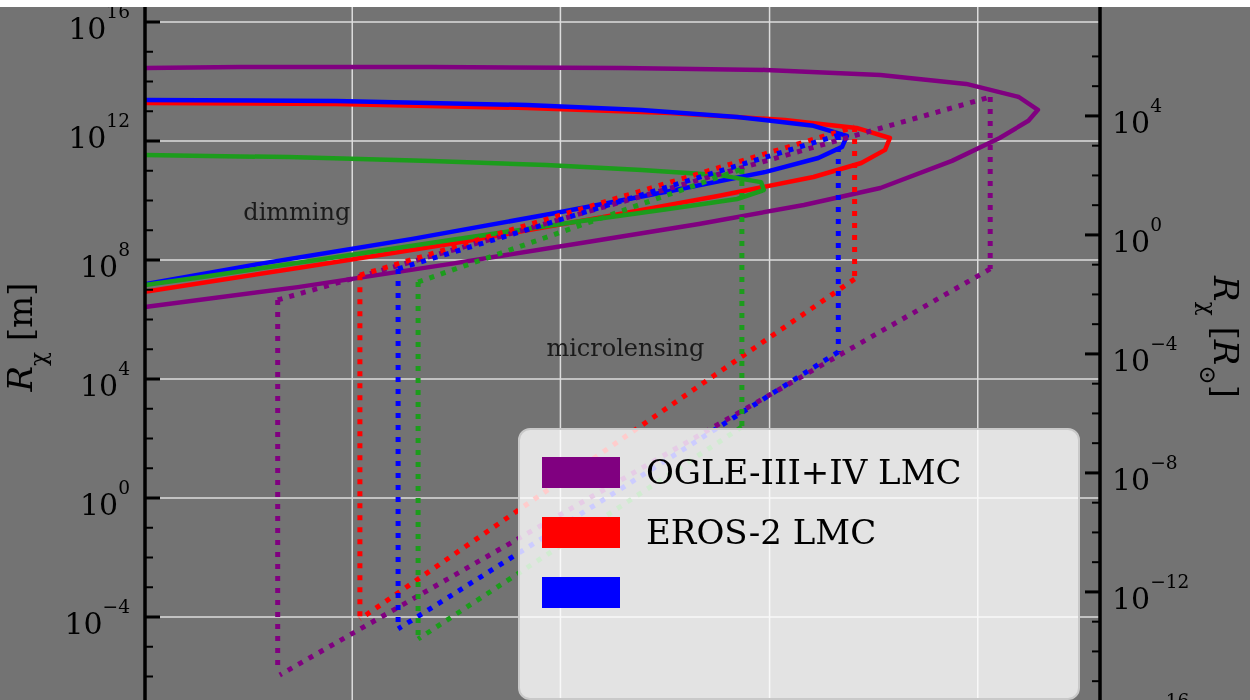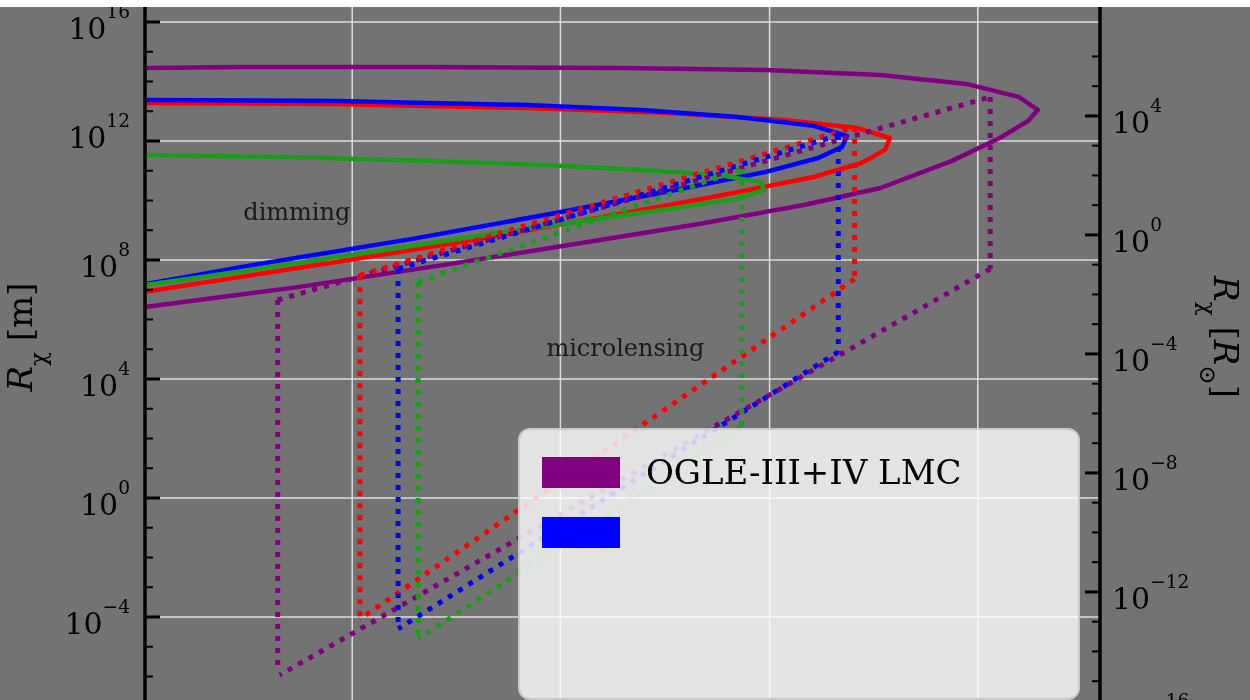--- a/index.html
+++ b/index.html
@@ -147,16 +147,20 @@
       <div class="annotation" style="left: 296.845px; top: 205.102px;">dimming</div>
       <div class="annotation" style="left: 625.365px; top: 341.06px;">microlensing</div>
     </div>
 
   <div id="legend">
       <div class="legend-row">
         <div class="legend-patch" style="background: rgb(128, 0, 128);"></div>
         <div class="legend-label">OGLE-III+IV LMC</div>
       </div>
       <div class="legend-row">
+        <div class="legend-patch" style="background: rgb(255, 0, 0);"></div>
+        <div class="legend-label">EROS-2 LMC</div>
+      </div>
+      <div class="legend-row">
         <div class="legend-patch" style="background: rgb(0, 0, 255);"></div>
       </div>
     </div>
 </div>
 
 </body></html>

